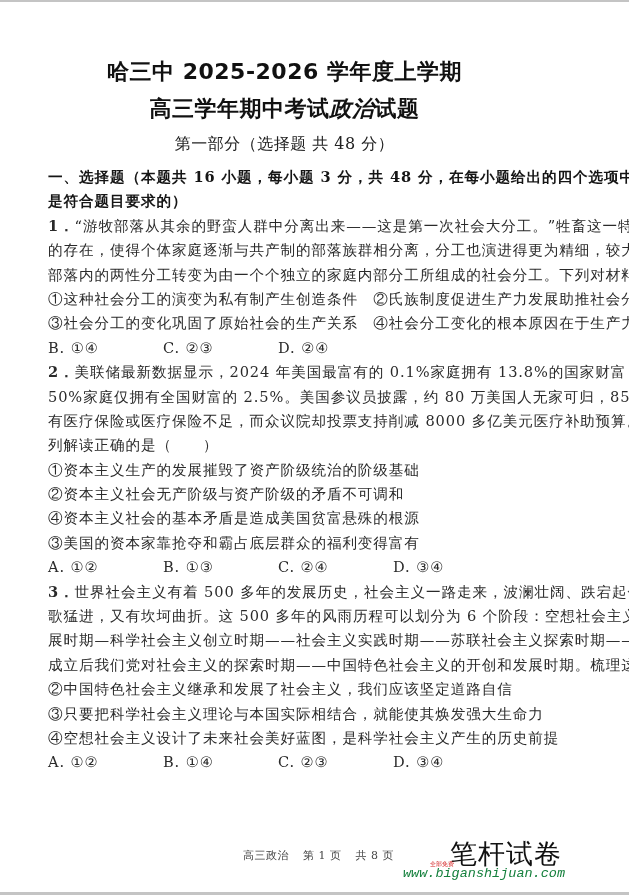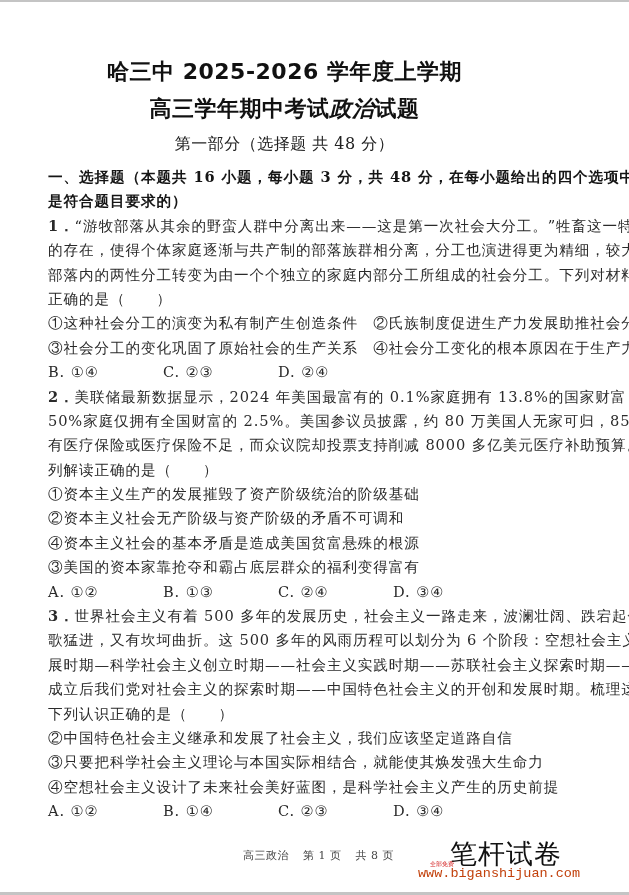--- a/index.html
+++ b/index.html
@@ -37,41 +37,40 @@
   }
   .footer span { margin-right: 10px; }
   .wm-title {
     position: absolute; left: 450px; top: 836px; font-family: "DejaVu Sans", sans-serif;
     font-size: 27px; color: #111; letter-spacing: 1px;
   }
   .wm-free {
     position: absolute; left: 430px; top: 860px; font-size: 6px; color: #d21a1a; font-family: "DejaVu Sans", sans-serif;
   }
   .wm-url {
-    position: absolute; left: 418px; top: 866px; font-family: "Liberation Mono", "DejaVu Sans Mono", monospace;
-    font-size: 13.5px; color: #c2410c;
+    position: absolute; left: 403px; top: 866px; font-family: "Liberation Mono", "DejaVu Sans Mono", monospace;
+    font-size: 13.5px; color: #15803d; font-style: italic;
   }
 </style>
 </head>
 <body>
 
 <div class="top-rule"></div>
 
 <div class="title title1">哈三中 2025-2026 学年度上学期</div>
 <div class="title title2"><span>高三学年期中考试</span><span class="brush">政治</span><span>试题</span></div>
 <div class="part-title">第一部分（选择题 共 48 分）</div>
 
 <div class="body-text">
   <div class="line bold">一、选择题（本题共 16 小题，每小题 3 分，共 48 分，在每小题给出的四个选项中，只有一项</div>
   <div class="line bold">是符合题目要求的）</div>
 
   <div class="line"><span class="qnum">1．</span><span>“游牧部落从其余的野蛮人群中分离出来——这是第一次社会大分工。”牲畜这一特殊财产</span></div>
   <div class="line">的存在，使得个体家庭逐渐与共产制的部落族群相分离，分工也演进得更为精细，较大范围的</div>
   <div class="line">部落内的两性分工转变为由一个个独立的家庭内部分工所组成的社会分工。下列对材料的解读</div>
-  <div class="line">正确的是（　　）</div>
   <div class="line">①这种社会分工的演变为私有制产生创造条件　②氏族制度促进生产力发展助推社会分工演变</div>
   <div class="line">③社会分工的变化巩固了原始社会的生产关系　④社会分工变化的根本原因在于生产力的发展</div>
   <div class="line options">
     <span>B. ①④</span>
     <span>C. ②③</span>
     <span>D. ②④</span>
   </div>
 
   <div class="line"><span class="qnum">2．</span><span>美联储最新数据显示，2024 年美国最富有的 0.1%家庭拥有 13.8%的国家财富，而最底层的</span></div>
   <div class="line">50%家庭仅拥有全国财富的 2.5%。美国参议员披露，约 80 万美国人无家可归，8500 万美国人没</div>
@@ -85,21 +84,20 @@
     <span>A. ①②</span>
     <span>B. ①③</span>
     <span>C. ②④</span>
     <span>D. ③④</span>
   </div>
 
   <div class="line"><span class="qnum">3．</span><span>世界社会主义有着 500 多年的发展历史，社会主义一路走来，波澜壮阔、跌宕起伏，既有高</span></div>
   <div class="line">歌猛进，又有坎坷曲折。这 500 多年的风雨历程可以划分为 6 个阶段：空想社会主义产生和发</div>
   <div class="line">展时期—科学社会主义创立时期——社会主义实践时期——苏联社会主义探索时期——新中国</div>
   <div class="line">成立后我们党对社会主义的探索时期——中国特色社会主义的开创和发展时期。梳理这个进程，</div>
-  <div class="line">下列认识正确的是（　　）</div>
   <div class="line">②中国特色社会主义继承和发展了社会主义，我们应该坚定道路自信</div>
   <div class="line">③只要把科学社会主义理论与本国实际相结合，就能使其焕发强大生命力</div>
   <div class="line">④空想社会主义设计了未来社会美好蓝图，是科学社会主义产生的历史前提</div>
   <div class="line options">
     <span>A. ①②</span>
     <span>B. ①④</span>
     <span>C. ②③</span>
     <span>D. ③④</span>
   </div>
 </div>

